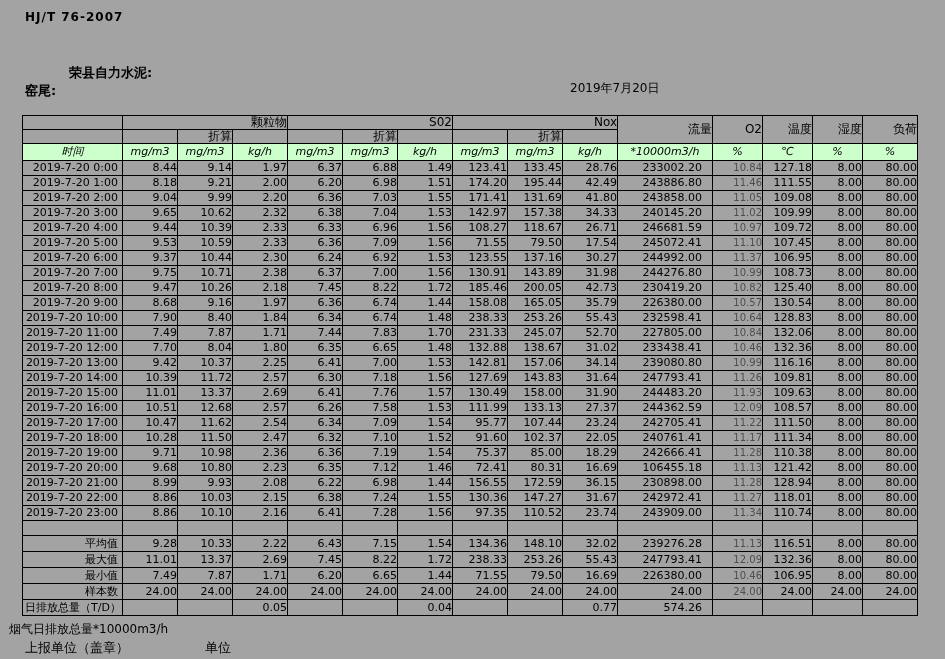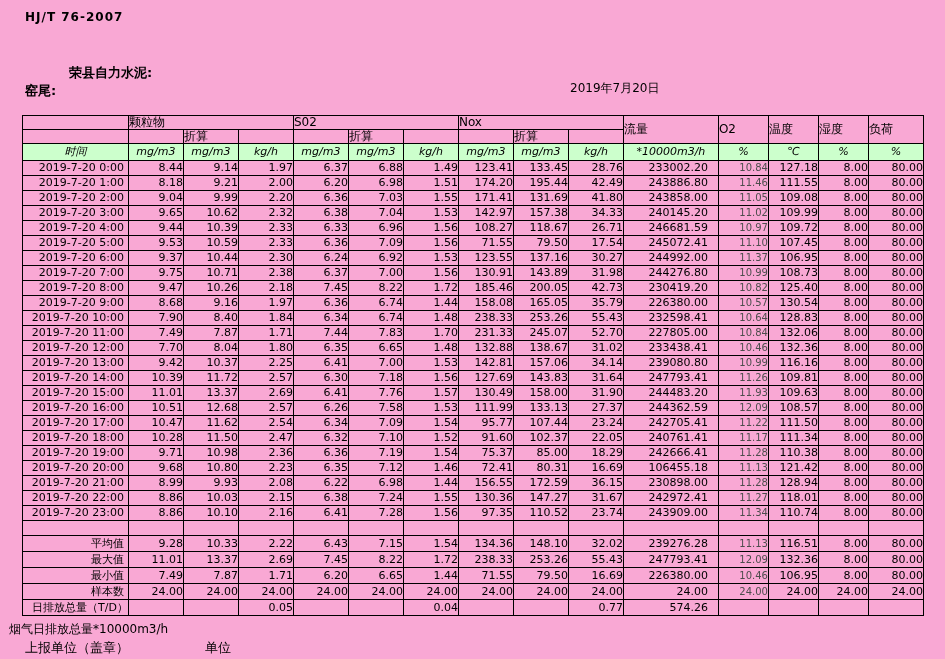--- a/index.html
+++ b/index.html
@@ -1,34 +1,34 @@
 <!DOCTYPE html>
 <html><head>
 <meta charset="utf-8">
 <style>
   * { margin:0; padding:0; box-sizing:border-box; }
   body { background:#fff; font-family:"DejaVu Sans", sans-serif; }
-  #page { position:relative; width:945px; height:659px; background:#f9a8d4; overflow:hidden; }
+  #page { position:relative; width:945px; height:659px; background:#a3a3a3; overflow:hidden; }
 
   .std-code { position:absolute; left:25px; top:10px; font-size:12px; font-weight:bold; letter-spacing:1px; }
   .title { position:absolute; left:207px; top:30px; font-size:16px; font-weight:bold; letter-spacing:1px; }
   .company { position:absolute; left:25px; top:64px; font-size:13px; font-weight:bold;margin-left:44px; }
   .location { position:absolute; left:25px; top:82px; font-size:13px; font-weight:bold; }
   .rep-date { position:absolute; left:570px; top:80px; font-size:12px; }
 
   table.report { position:absolute; left:22px; top:115px; border-collapse:collapse; table-layout:fixed; }
   table.report th, table.report td {
     border:1px solid #000; font-size:11px; font-weight:normal;
     white-space:nowrap; overflow:hidden; padding:0;
   }
-  thead tr.h1 th, thead tr.h2 th { height:14px; line-height:13px; text-align:left; font-size:12px; }
+  thead tr.h1 th, thead tr.h2 th { height:14px; line-height:13px; text-align:right; font-size:12px; }
   thead tr.h3 th { height:16px; line-height:16px; text-align:center; background:#ccffcc; font-size:11px;font-style:italic; }
   tbody td { height:15px; line-height:14px; text-align:right; padding-right:7px; }
   tbody td.c-time { padding-right:4px; font-size:11px; }
-  tbody td.c-time.left { text-align:left; padding-left:9px; padding-right:0; }
+  tbody td.c-time.left { text-align:left; padding-left:2px; padding-right:0; }
   tbody td.c-flow { padding-right:10px; }
   tbody td.c-o2 { color:#4d4d4d; font-size:10px; }
   tbody tr.summary-row td { height:16px; }
   tbody tr.blank-row td { height:15px; }
 
   .foot1 { position:absolute; left:9px; top:621px; font-size:12px; }
   .foot2 { position:absolute; left:25px; top:639px; font-size:13px; }
   .foot3 { position:absolute; left:205px; top:639px; font-size:13px; }
 </style>
 </head>

